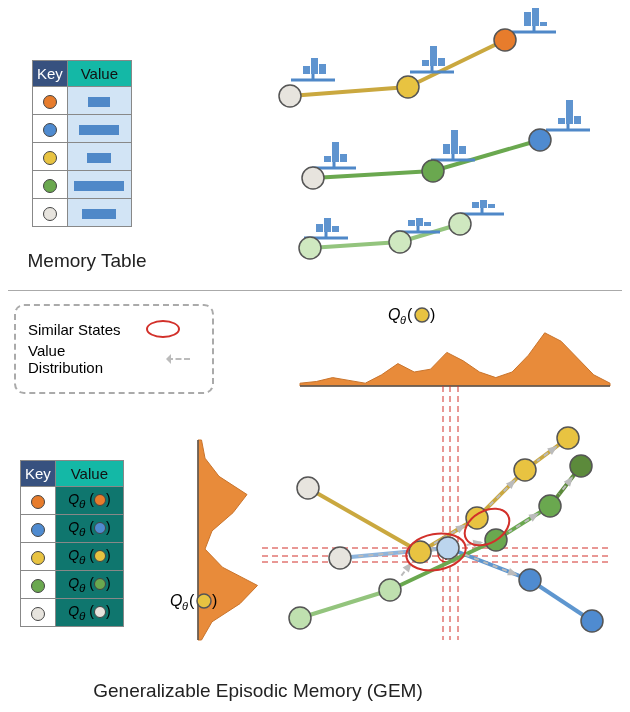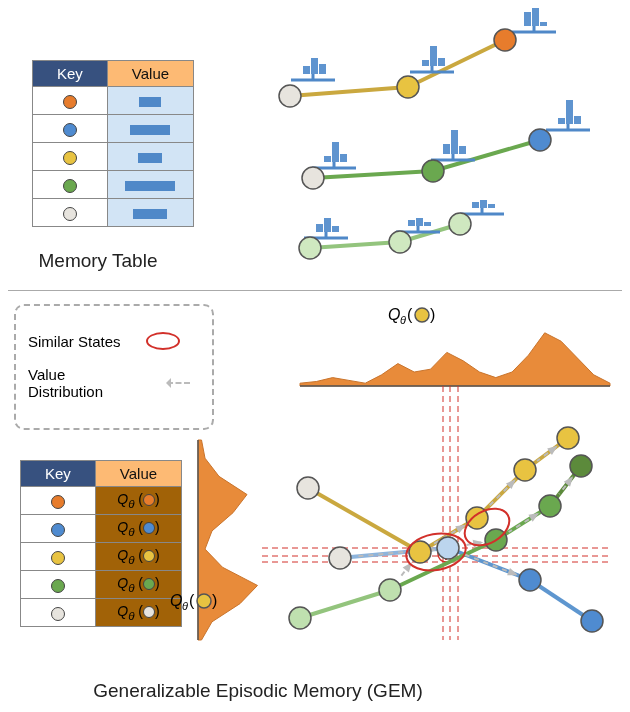--- a/index.html
+++ b/index.html
@@ -13,34 +13,34 @@
   }
   .panel { position: absolute; }
   .tbl {
     border-collapse: collapse;
     font-size: 15px;
   }
   .tbl th {
     background: #37517f;
     color: #fff;
     font-weight: 400;
-    padding: 4px 24px;
+    padding: 4px 4px;
     border: 1px solid #888;
   }
   .tbl td {
     border: 1px solid #888;
     text-align: center;
     height: 28px;
     padding: 2px 6px;
     font-size: 14px;
     white-space: nowrap;
   }
   .tbl td.value-col { background: #d2e4f5; min-width: 64px; }
-  .tbl td.value-col2 { background: #a16207; min-width: 68px; }
-  .tbl th.value-th { background: #fdba74; color: #111; }
+  .tbl td.value-col2 { background: #0f766e; min-width: 68px; }
+  .tbl th.value-th { background: #14b8a6; color: #111; }
   .dot {
     display: inline-block;
     width: 14px; height: 14px;
     border-radius: 50%;
     border: 1.5px solid #444;
     vertical-align: middle;
   }
   .dot-sm { width:12px; height:12px; }
   .bar {
     display: inline-block;
@@ -55,21 +55,21 @@
     position: absolute;
   }
   .legend-box {
     position: absolute;
     border: 2px dashed #aaa;
     border-radius: 10px;
     padding: 10px 12px 12px 12px;
     font-size: 15px;
     background: #fff;
   }
-  .legend-row { display:flex; align-items:center; gap:25px; margin:16px 0; }
+  .legend-row { display:flex; align-items:center; gap:25px; margin:4px 0; }
   .ellipse {
     width: 34px; height: 18px;
     border: 2px solid #d2302a;
     border-radius: 50%;
   }
   .arrow-sample {
     width: 42px; height: 14px;
     position: relative;
   }
   .arrow-sample::before {
@@ -119,21 +119,21 @@
           <td><span class="dot" style="background: rgb(106, 168, 79);"></span></td>
           <td class="value-col"><span class="bar" style="width: 50px;"></span></td>
         </tr>
     <tr>
           <td><span class="dot" style="background: rgb(231, 228, 222);"></span></td>
           <td class="value-col"><span class="bar" style="width: 34px;"></span></td>
         </tr>
   </tbody>
     </table>
 
-  <div class="caption" style="left:23px; top:250px; width:150px">Memory Table</div>
+  <div class="caption" style="left:12px; top:250px; width:150px">Memory Table</div>
 
   <svg class="graph" width="630" height="290" style="left:0;top:0">
       <line x1="290" y1="96" x2="408" y2="87" stroke="#caa83f" stroke-width="4"></line>
       <line x1="408" y1="87" x2="505" y2="40" stroke="#caa83f" stroke-width="4"></line>
       <line x1="313" y1="178" x2="433" y2="171" stroke="#6aa84f" stroke-width="4"></line>
       <line x1="433" y1="171" x2="540" y2="140" stroke="#6aa84f" stroke-width="4"></line>
       <line x1="310" y1="248" x2="400" y2="242" stroke="#93c47d" stroke-width="4"></line>
       <line x1="400" y1="242" x2="460" y2="224" stroke="#93c47d" stroke-width="4"></line>
       <line x1="291" y1="80" x2="335" y2="80" stroke="#4f88c8" stroke-width="3"></line>
       <line x1="313" y1="80" x2="313" y2="74" stroke="#4f88c8" stroke-width="3"></line>

